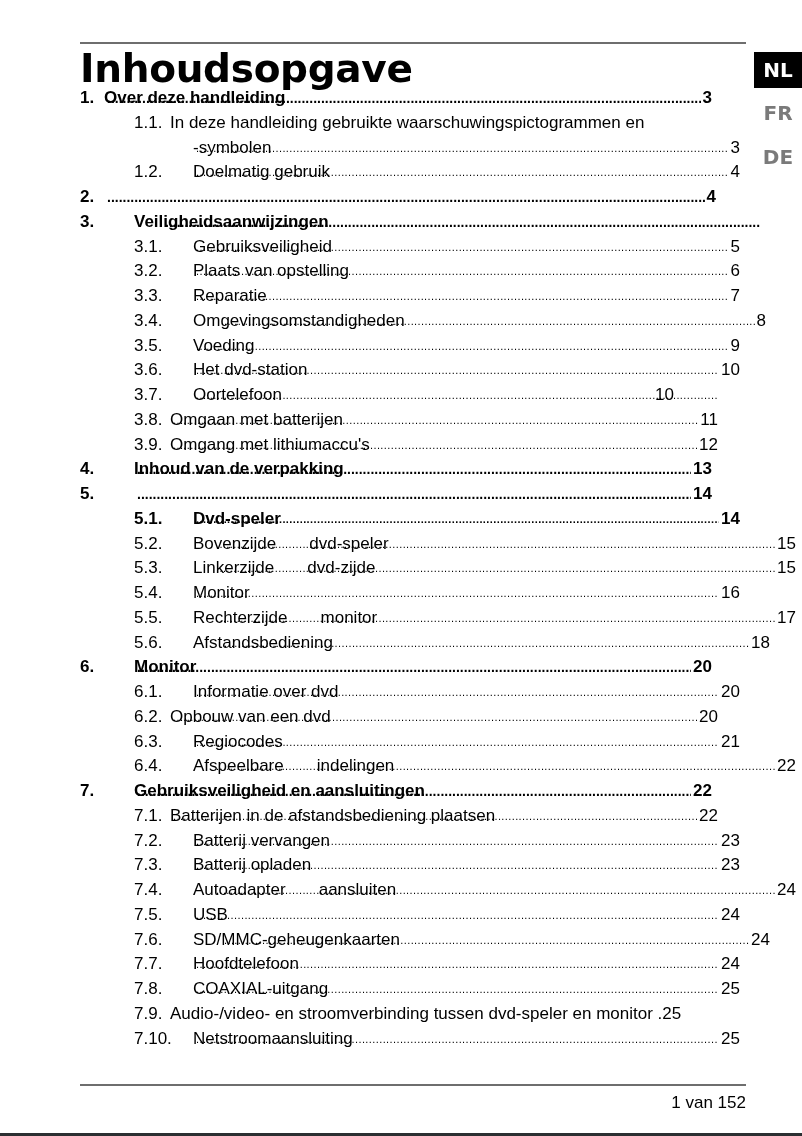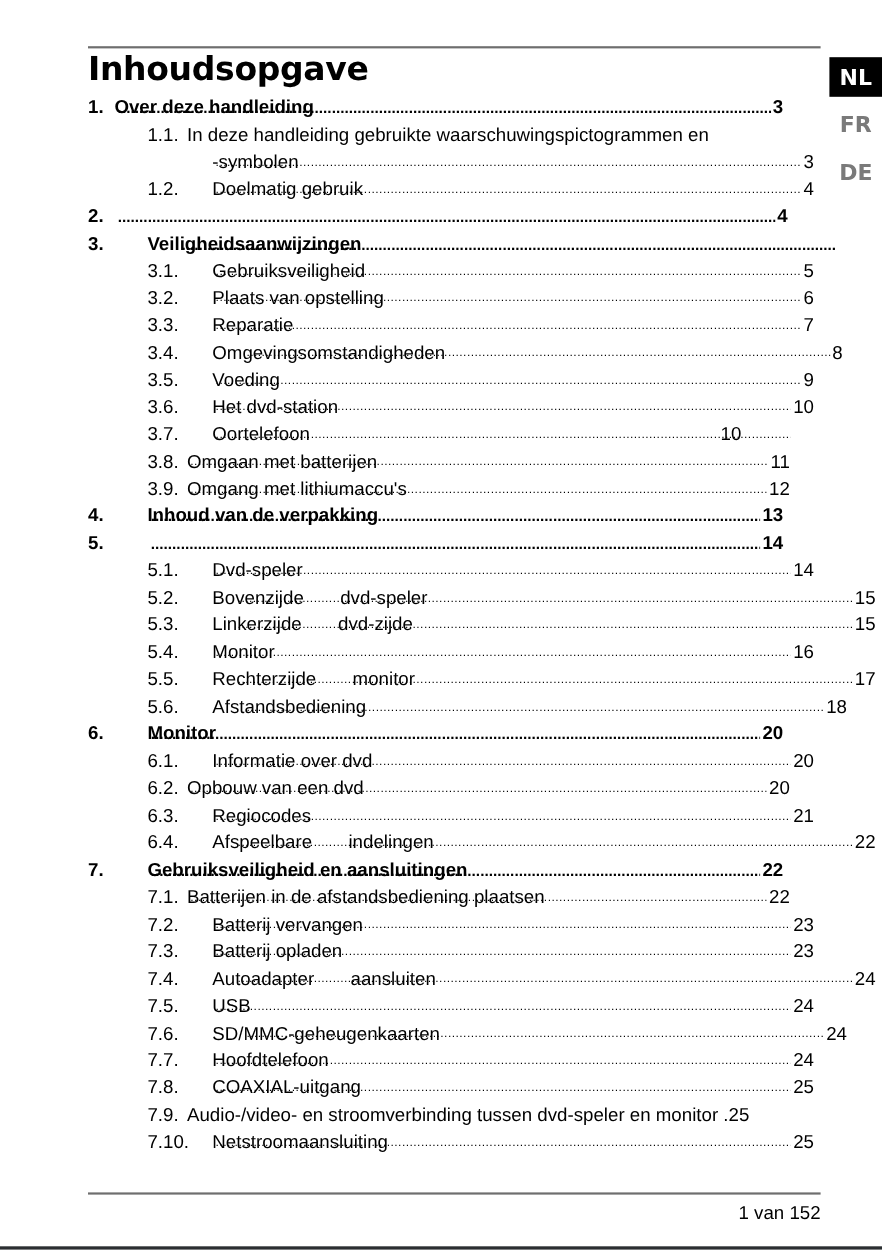--- a/index.html
+++ b/index.html
@@ -6,21 +6,21 @@
   body {
     width: 802px; height: 1136px; position: relative; overflow: hidden;
     background: #ffffff; color: #000;
     font-family: "Liberation Sans", sans-serif;
   }
   .rule { position: absolute; left: 80px; width: 666px; height: 2px; background: #6e6e6e; }
   .rule.top { top: 42px; }
   .rule.bottom { top: 1084px; }
   .title {
     position: absolute; left: 80px; top: 46px;
-    font-size: 30px; font-weight: bold; letter-spacing: -0.3px;
+    font-size: 39px; font-weight: bold; letter-spacing: -0.3px;
     font-family: "DejaVu Sans", sans-serif;
   }
   .lang { position: absolute; left: 754px; width: 48px; text-align: center; font-weight: bold; font-size: 20px; font-family: "DejaVu Sans", sans-serif; }
   .lang.active { top: 52px; height: 36px; line-height: 36px; background: #000; color: #fff; }
   .lang.fr { top: 101px; color: #7a7a7a; }
   .lang.de { top: 145px; color: #7a7a7a; }
   .toc { position: absolute; left: 0; top: 86px; width: 802px; }
   .row { position: absolute; height: 24px; line-height: 24px; font-size: 17px; white-space: nowrap; }
   .row .num { position: absolute; top: 0; }
   .row .txt { position: absolute; top: 0; }
@@ -132,21 +132,21 @@
       <span class="num" style="left: 80px;">4.</span>
       <span class="txt" style="left: 134px; white-space: pre;">Inhoud van de verpakking</span>
       <span class="pg" style="right: 90px;">13</span>
       <span class="dots" style="left: 137px; width: 554.078px; font-size: 14px; letter-spacing: 0px;">............................................................................................................................................................................................................................................................................................................</span>
     </div>
     <div class="row bold" style="top: 396px; left: 0px; width: 802px;">
       <span class="num" style="left: 80px;">5.</span>
       <span class="pg" style="right: 90px;">14</span>
       <span class="dots" style="left: 137px; width: 554.078px; font-size: 14px; letter-spacing: 0px;">............................................................................................................................................................................................................................................................................................................</span>
     </div>
-    <div class="row" style="top: 420.75px; left: 0px; width: 802px;">
+    <div class="row" style="top: 420.75px; left: 0px; width: 802px; font-weight: bold;">
       <span class="num" style="left: 134px;">5.1.</span>
       <span class="txt" style="left: 193px; white-space: pre;">Dvd-speler</span>
       <span class="pg" style="right: 62px;">14</span>
       <span class="dots" style="left: 196px; width: 523.078px; font-size: 11px; letter-spacing: 0.4px;">............................................................................................................................................................................................................................................................................................................</span>
     </div>
     <div class="row" style="top: 445.5px; left: 0px; width: 802px;">
       <span class="num" style="left: 134px;">5.2.</span>
       <span class="txt" style="left: 193px; white-space: pre;">Bovenzijde       dvd-speler</span>
       <span class="pg" style="right: 6px;">15</span>
       <span class="dots" style="left: 216px; width: 559.078px; font-size: 11px; letter-spacing: 0.4px;">............................................................................................................................................................................................................................................................................................................</span>

